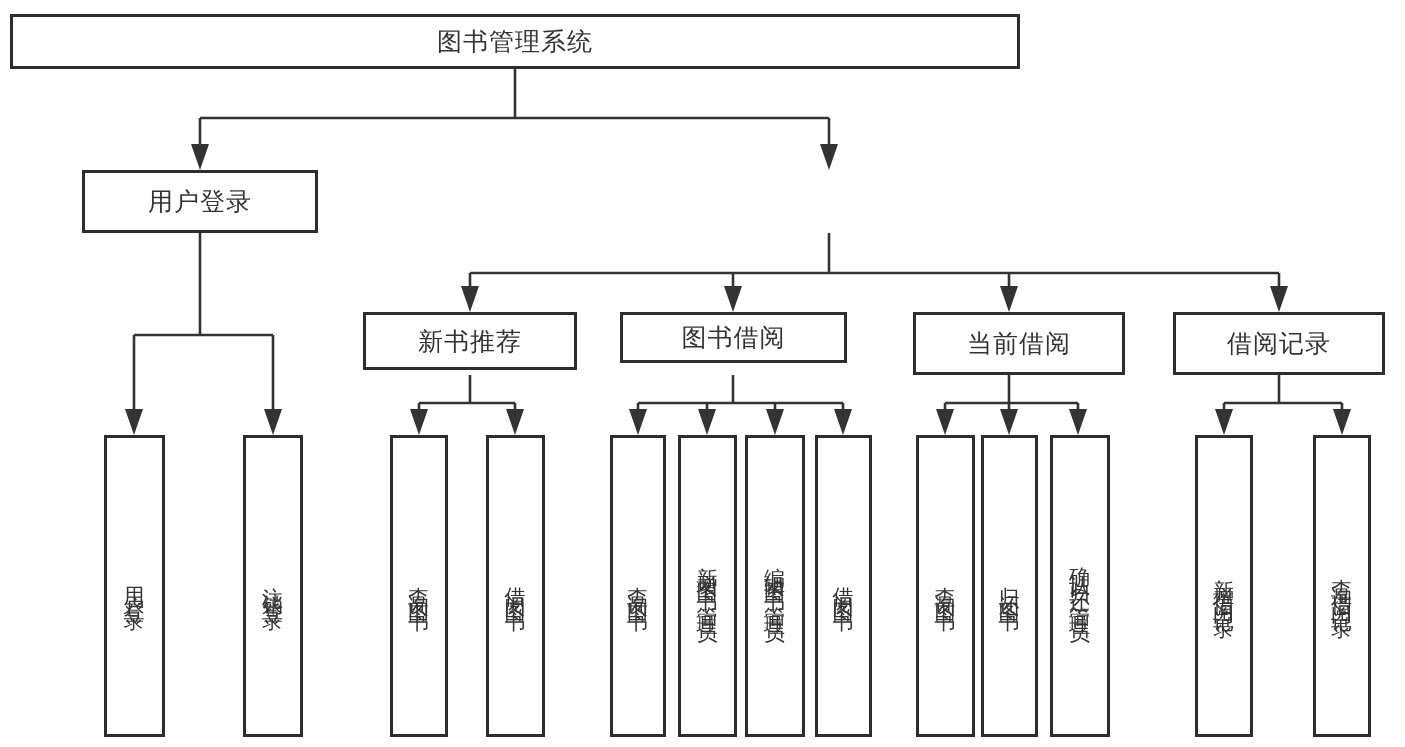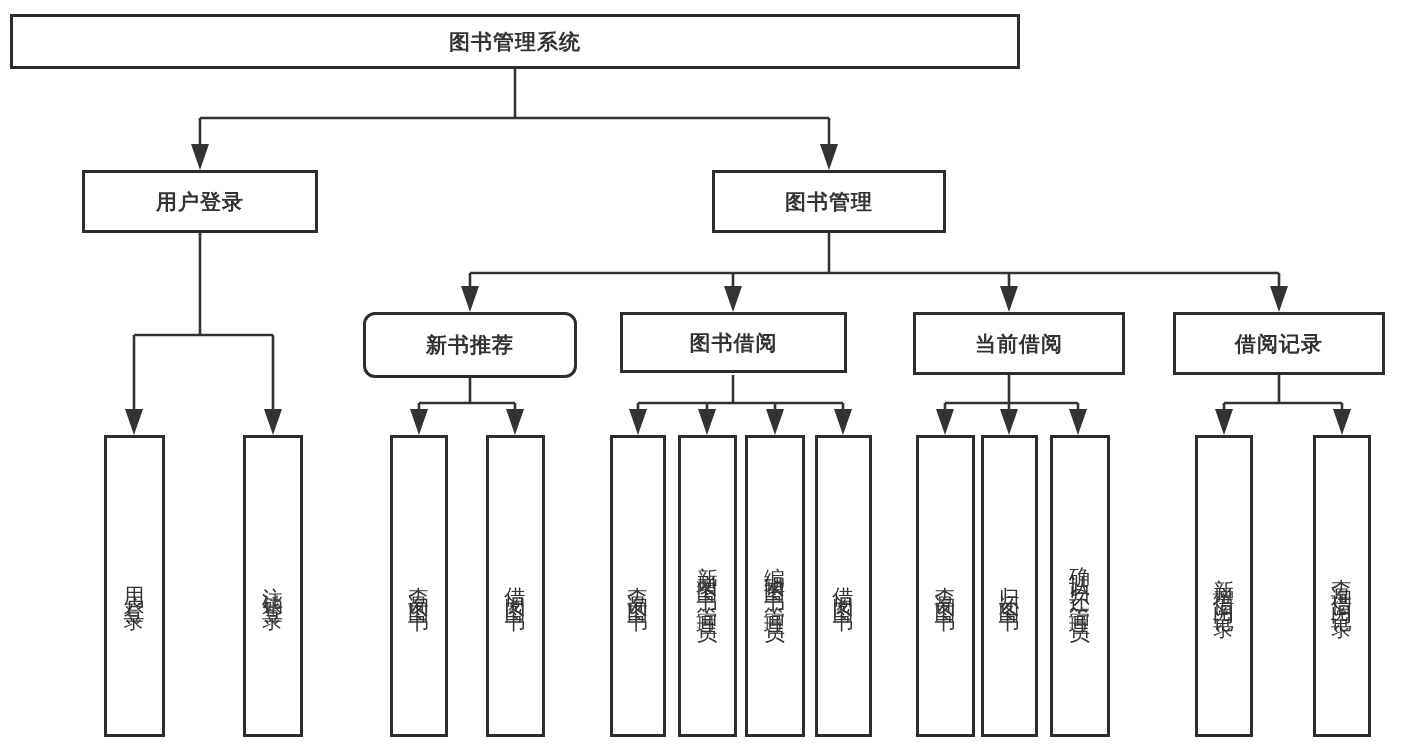--- a/index.html
+++ b/index.html
@@ -28,24 +28,23 @@
     box-sizing: border-box;
     border: 3px solid #2d2d2d;
     background: #ffffff;
     display: flex;
     align-items: center;
     justify-content: center;
     color: #333333;
     z-index: 1;
   }
   .box.h span {
-    font-size: 21px;
+    font-size: 25px;
     letter-spacing: 1px;
     white-space: nowrap;
-    font-weight: bold;
   }
   .box.v span {
     writing-mode: vertical-rl;
     text-orientation: mixed;
     font-size: 21px;
     letter-spacing: 8px;
     line-height: 1;
   }
   .watermark {
     position: absolute;
@@ -92,28 +91,25 @@
     <polygon points="1333,409 1351,409 1342,435" fill="#333333"></polygon>
   </svg>
 
   <div class="box h" style="left:10px; top:14px; width:1010px; height:55px;">
     <span>图书管理系统</span>
   </div>
 
   <div class="box h" style="left:82px; top:170px; width:236px; height:63px;">
     <span>用户登录</span>
   </div>
-  <div class="box h" style="left:712px; top:170px; width:234px; height:63px;">
-    <span>图书管理</span>
-  </div>
 
-  <div class="box h" style="left:363px; top:312px; width:214px; height:66px;border-radius:12px;">
+  <div class="box h" style="left:363px; top:312px; width:214px; height:58px;">
     <span>新书推荐</span>
   </div>
-  <div class="box h" style="left:620px; top:312px; width:227px; height:61px;">
+  <div class="box h" style="left:620px; top:312px; width:227px; height:51px;">
     <span>图书借阅</span>
   </div>
   <div class="box h" style="left:903px; top:312px; width:212px; height:63px;margin-left:10px;">
     <span>当前借阅</span>
   </div>
   <div class="box h" style="left:1173px; top:312px; width:212px; height:63px;">
     <span>借阅记录</span>
   </div>
 
   <div class="box v" style="left:104px; top:435px; width:61px; height:302px;">

